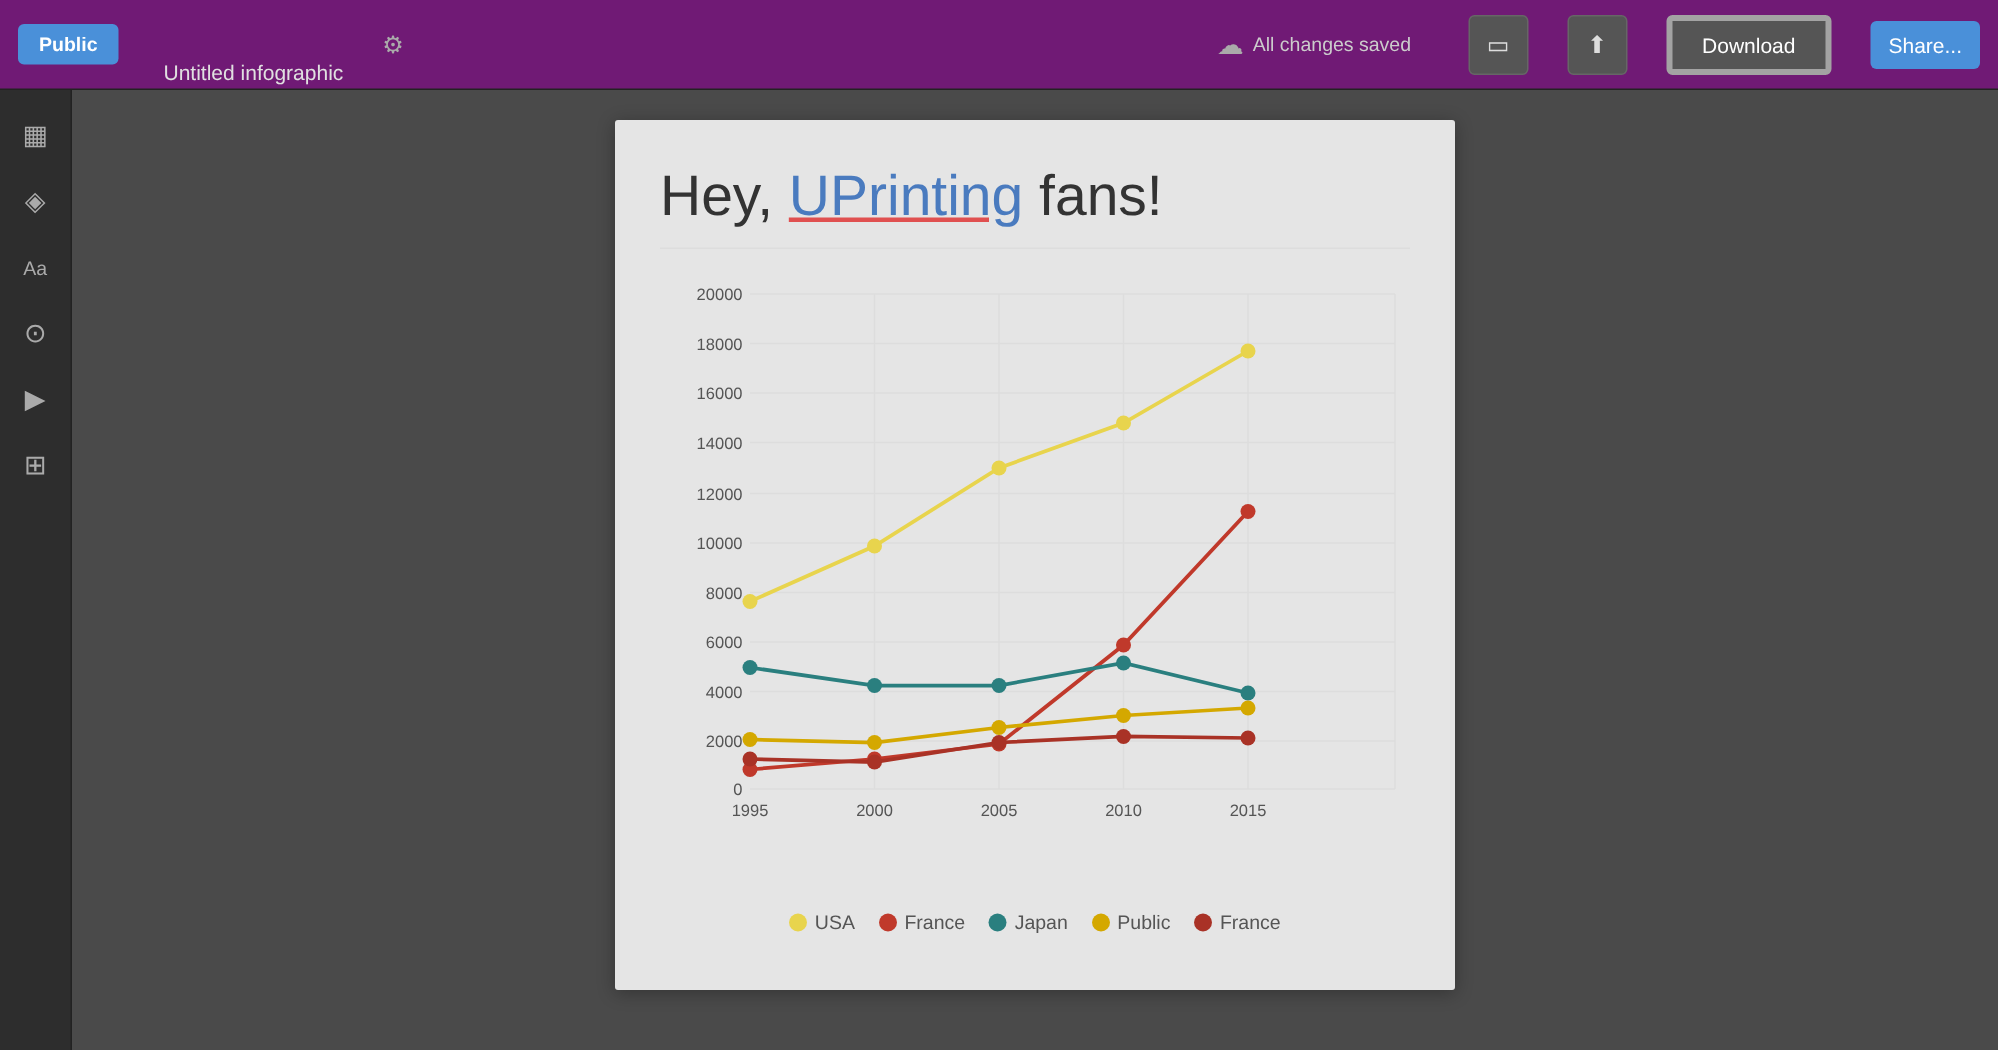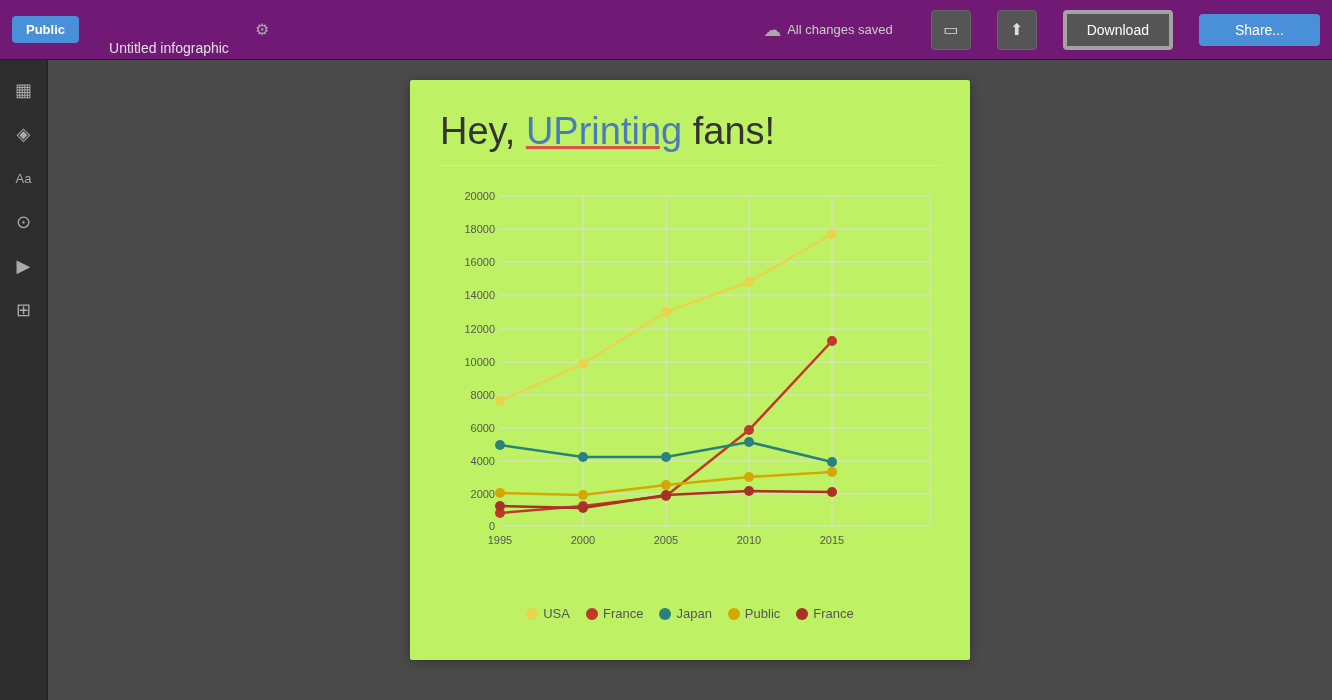--- a/index.html
+++ b/index.html
@@ -68,21 +68,21 @@
       font-size: 14px;
       cursor: pointer;
       display: flex;
       align-items: center;
       gap: 8px;
     }
     .btn-share {
       background: #4a90d9;
       border: none;
       border-radius: 4px;
-      padding: 8px 36px;
+      padding: 8px 12px;
       color: white;
       font-size: 14px;
       cursor: pointer;
     }
 
     
     .main-layout {
       display: flex;
       flex: 1;
       overflow: hidden;
@@ -117,21 +117,21 @@
       background: #4a4a4a;
       display: flex;
       align-items: flex-start;
       justify-content: center;
       padding: 20px;
       overflow: auto;
     }
 
     
     .infographic-card {
-      background: #bef264;
+      background: #e5e5e5;
       width: 560px;
       min-height: 580px;
       padding: 30px 30px 20px 30px;
       border-radius: 2px;
       box-shadow: 0 2px 12px rgba(0,0,0,0.3);
     }
     .infographic-title {
       font-size: 38px;
       color: #333;
       font-weight: normal;

